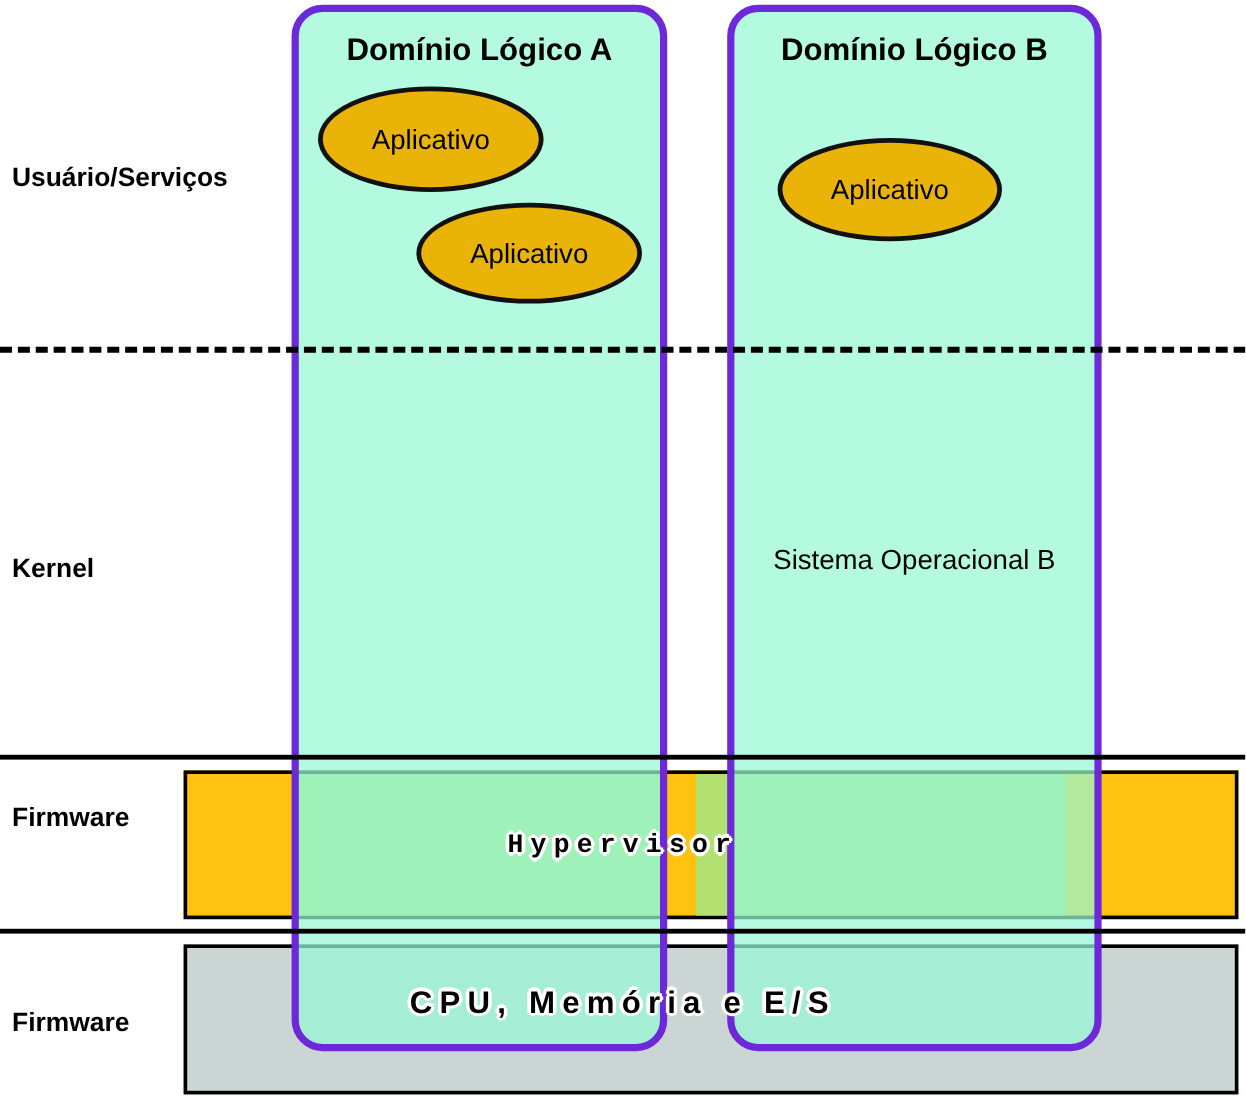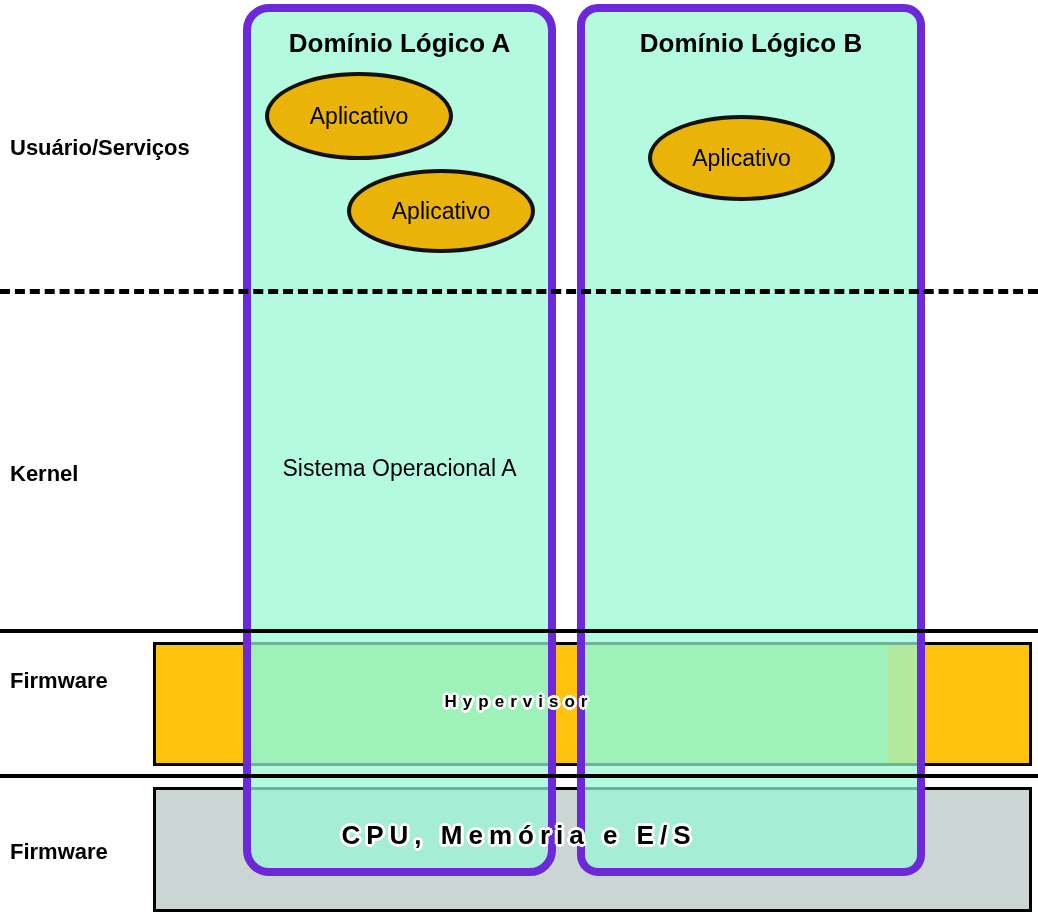--- a/index.html
+++ b/index.html
@@ -57,21 +57,21 @@
   .hyper-green {
     position: absolute;
     background: #A8E57F;
     opacity: 0.88;
   }
 
   
   .domain {
     position: absolute;
     box-sizing: border-box;
-    border: 8px solid #6d28d9;
+    border: 6px solid #6d28d9;
     border-radius: 26px;
     background: rgba(150, 248, 213, 0.72);
   }
   .domain-title {
     position: absolute;
     top: 16px;
     left: 0;
     right: 0;
     text-align: center;
     font-weight: bold;
@@ -110,21 +110,21 @@
     font-weight: bold;
     color: #000000;
     letter-spacing: 6px;
     white-space: nowrap;
     text-shadow:
       -2px -2px 0 #ffffff,  2px -2px 0 #ffffff,
       -2px  2px 0 #ffffff,  2px  2px 0 #ffffff,
       -3px  0   0 #ffffff,  3px  0   0 #ffffff,
        0   -3px 0 #ffffff,  0    3px 0 #ffffff;
   }
-  .hypervisor-text { font-size: 17px; }
+  .hypervisor-text { font-size: 22px; font-family: Liberation Mono, monospace; }
   .hardware-text   { font-size: 26px; }
 </style>
 </head>
 <body>
 
 <div id="canvas">
 
   <div class="layer-label" style="left:10px; top:137px;">Usuário/Serviços</div>
 
   <div class="layer-label" style="left:10px; top:447px;margin-top:16px;">Kernel</div>
@@ -136,26 +136,26 @@
   <div class="band band-hardware" style="left:153px; top:787px; width:879px; height:125px;"></div>
 
   <div class="band band-firmware" style="left:153px; top:642px; width:879px; height:124px;"></div>
 
   <div class="hyper-green" style="left:246px; top:645px; width:308px; height:118px;"></div>
   <div class="hyper-green" style="left:580px; top:645px; width:308px; height:118px;"></div>
 
   <div class="domain" style="left:243px; top:4px; width:313px; height:872px;">
     <div class="domain-title">Domínio Lógico A</div>
 
-    <div class="os-label" style="top:443px;">Sistema Operacional A</div>
   </div>
 
-  <div class="domain" style="left:577px; top:4px; width:348px; height:872px;border-radius:21px;">
+  <div class="domain" style="left:606px; top:4px; width:312px; height:872px;">
     <div class="domain-title">Domínio Lógico B</div>
 
+    <div class="os-label" style="top:443px;">Sistema Operacional B</div>
   </div>
 
   <div class="app-ellipse" style="left:265px; top:72px; width:188px; height:88px;">
     <span>Aplicativo</span>
   </div>
 
   <div class="app-ellipse" style="left:347px; top:169px; width:188px; height:84px;">
     <span>Aplicativo</span>
   </div>
 

